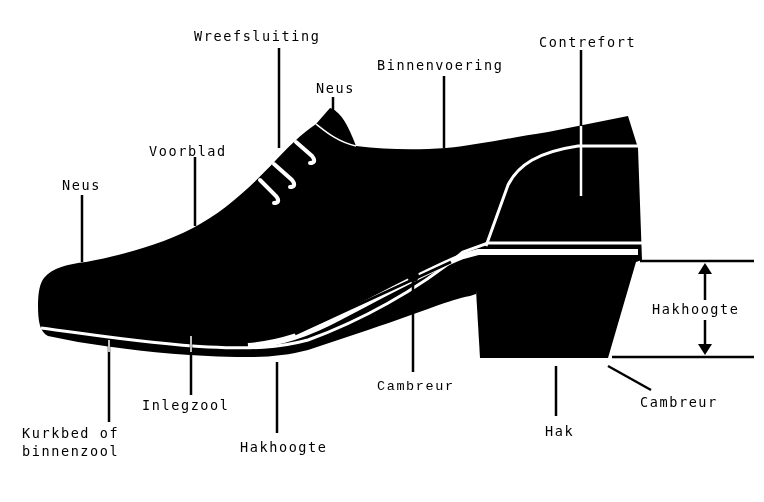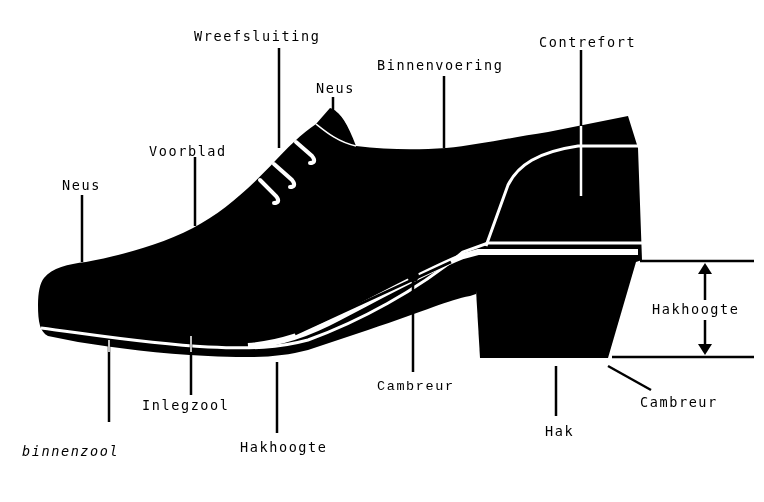--- a/index.html
+++ b/index.html
@@ -90,17 +90,18 @@
   <div class="lbl" style="left:186px;top:28px;">Wreefsluiting</div>
   <div class="lbl" style="left:308px;top:80px;">Neus</div>
   <div class="lbl" style="left:531px;top:34px;">Contrefort</div>
   <div class="lbl" style="left:369px;top:57px;">Binnenvoering</div>
   <div class="lbl" style="left:141px;top:137px;margin-top:6px;">Voorblad</div>
   <div class="lbl" style="left:54px;top:177px;">Neus</div>
   <div class="lbl" style="left:644px;top:301px;">Hakhoogte</div>
   <div class="lbl" style="left:369px;top:379px;font-family:Liberation Mono, monospace;">Cambreur</div>
   <div class="lbl" style="left:632px;top:394px;">Cambreur</div>
   <div class="lbl" style="left:134px;top:397px;">Inlegzool</div>
-  <div class="lbl" style="left:14px;top:443px;font-style:italic;">binnenzool</div>
+  <div class="lbl" style="left:14px;top:425px;">Kurkbed of</div>
+  <div class="lbl" style="left:14px;top:443px;">binnenzool</div>
   <div class="lbl" style="left:232px;top:439px;">Hakhoogte</div>
   <div class="lbl" style="left:537px;top:423px;">Hak</div>
 
 </div>
 
 </body></html>

